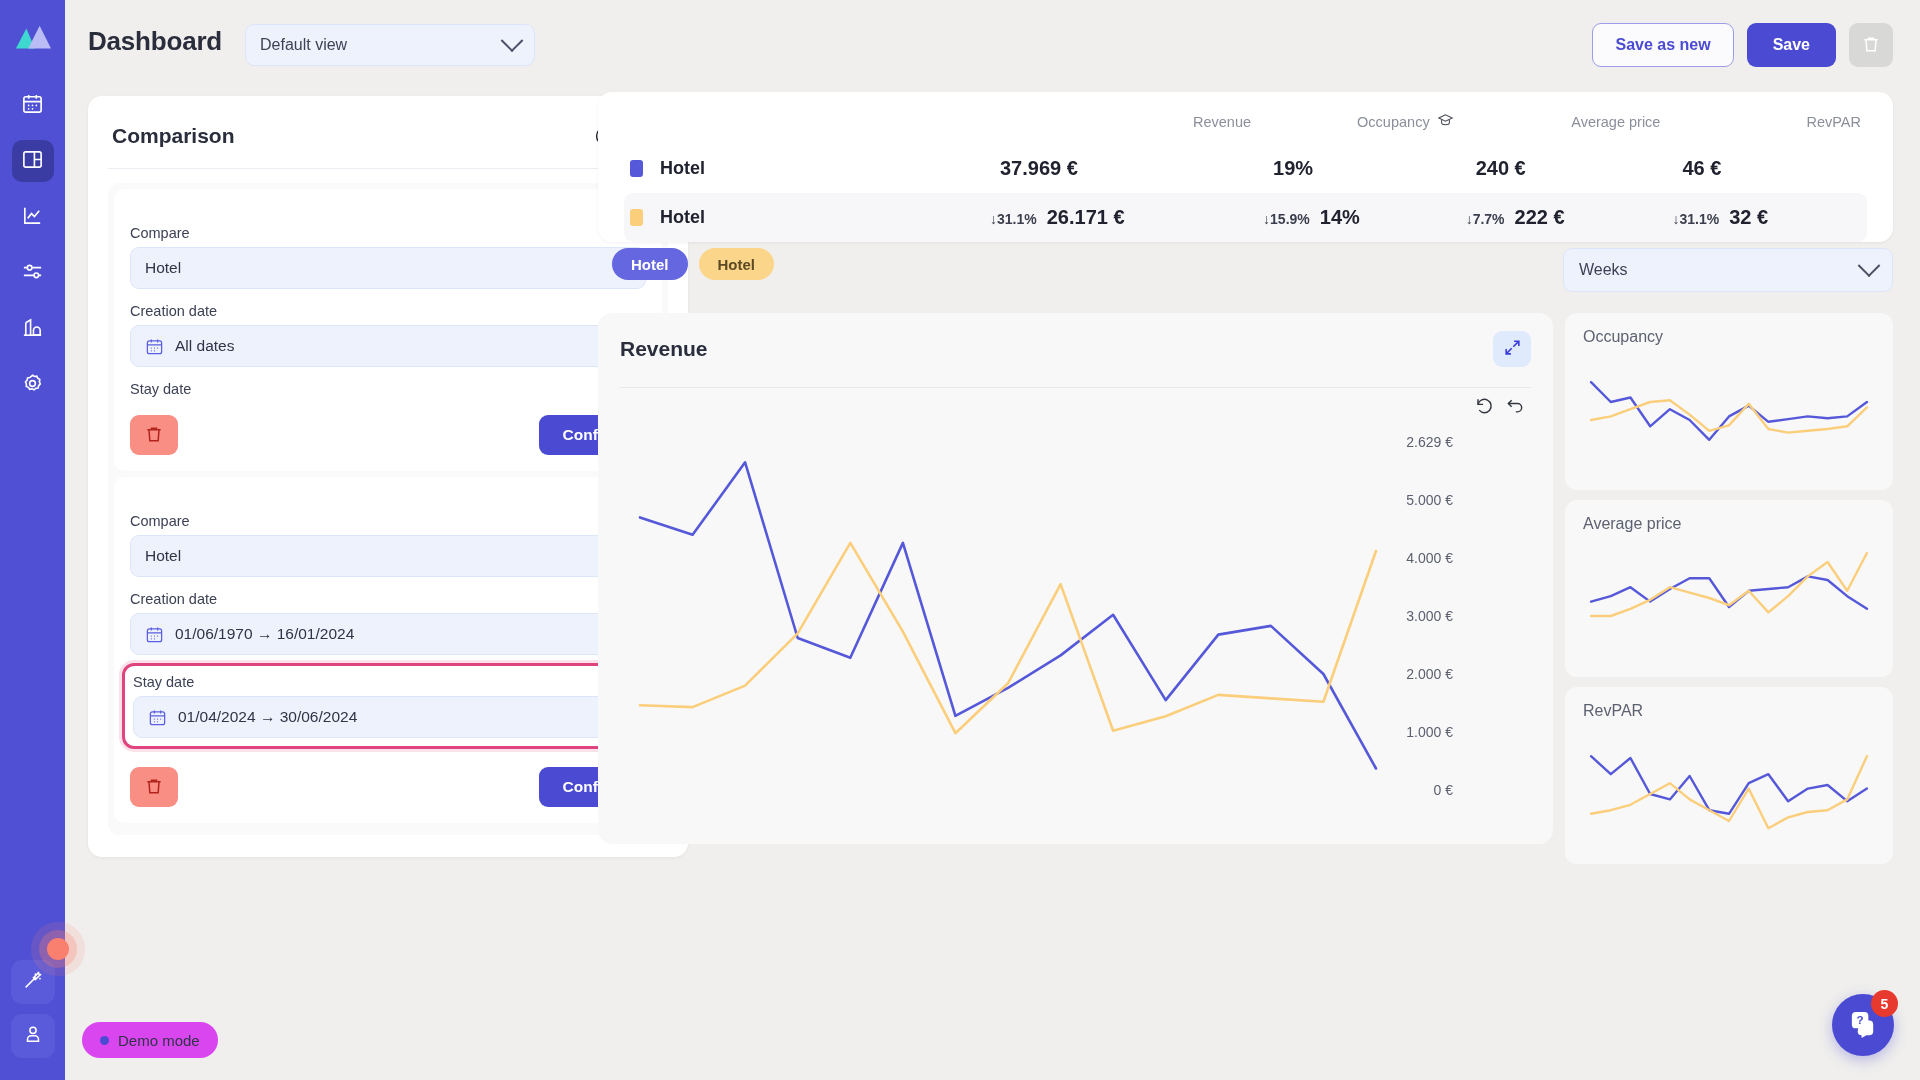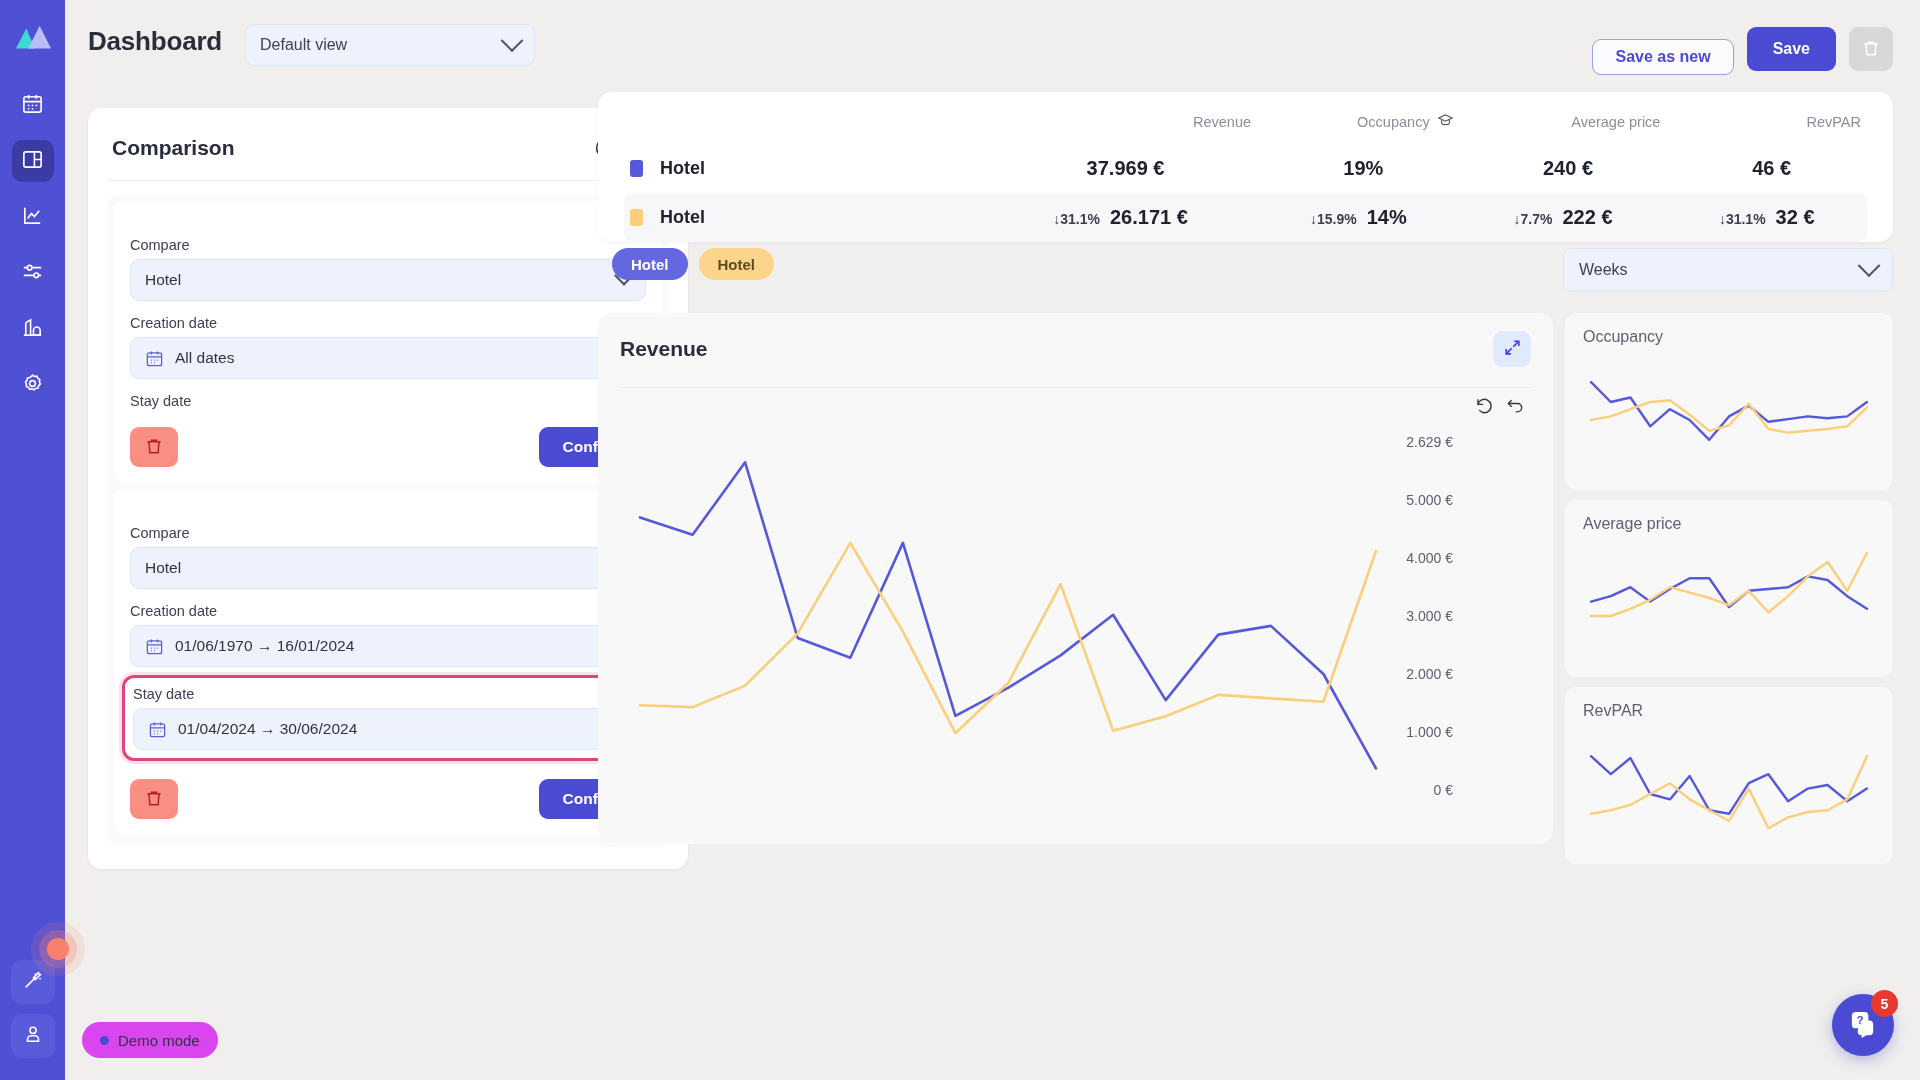--- a/index.html
+++ b/index.html
@@ -59,24 +59,24 @@
     display: flex; align-items: center; padding: 0 14px;
     font-size: 16px; color: #3d4355; cursor: pointer; gap: 7px;
   }
   .view-select .chev { margin-left: auto; }
   .chev { width: 16px; height: 16px; border-right: 2.2px solid #4b5064; border-bottom: 2.2px solid #4b5064;
           transform: rotate(45deg) translate(-3px,-3px); }
   .top-actions {
     position: absolute; right: 27px; top: 23px; display: flex; gap: 13px; align-items: center;
   }
   .btn-outline {
-    height: 36px; padding: 0 22px; border-radius: 9px;
+    height: 44px; padding: 0 22px; border-radius: 9px;
     border: 1.4px solid #9b9ceb; background: #fbfbfd; color: #4a4bd2;
     font-size: 16px; font-weight: 600; cursor: pointer;
-    display: flex; align-items: center; font-family: inherit; margin-top: 16px;
+    display: flex; align-items: center; font-family: inherit;
   }
   .btn-primary {
     height: 44px; padding: 0 26px; border-radius: 9px;
     border: none; background: #4a4bd2; color: #fff;
     font-size: 16px; font-weight: 600; cursor: pointer;
     display: flex; align-items: center; font-family: inherit;
   }
   .btn-trash {
     width: 44px; height: 44px; border-radius: 9px; border: none;
     background: #d8d8d6; display: flex; align-items: center; justify-content: center;
@@ -84,21 +84,20 @@
   }
   .btn-trash svg { width: 20px; height: 20px; stroke: #fff; fill: none; stroke-width: 1.8; }
 
   
   .comparison-panel {
     position: absolute; left: 88px; top: 96px;
     width: 600px;
     background: #fff; border-radius: 14px;
     padding: 18px 20px 22px;
     box-shadow: 0 1px 3px rgba(30,30,60,.06);
-    margin-top: 12px;
   }
   .cmp-head { display: flex; align-items: center; padding: 4px 4px 14px; border-bottom: 1px solid #eceef3; }
   .cmp-title { font-size: 21px; font-weight: 700; color: #2a2d3b; }
   .cmp-head-actions { margin-left: auto; display: flex; align-items: center; gap: 10px; }
   .icon-info { width: 22px; height: 22px; cursor: pointer; }
   .btn-add {
     width: 38px; height: 36px; border-radius: 9px; background: #dfeafc; border: none;
     display: flex; align-items: center; justify-content: center; cursor: pointer;
   }
   .plus-h { position: relative; width: 19px; height: 19px; }
@@ -156,21 +155,21 @@
     position: absolute; left: 598px; top: 92px; width: 1295px;
     background: #fff; border-radius: 14px; padding: 12px 26px 0;
     box-shadow: 0 1px 3px rgba(30,30,60,.06);
   }
   .kpi-table { width: 100%; border-collapse: collapse; }
   .kpi-table th {
     font-size: 14.5px; font-weight: 400; color: #8b8f9c; text-align: right;
     padding: 8px 6px 12px;
   }
   .kpi-table th.name-col { text-align: left; width: 360px; }
-  .kpi-table td { padding: 13px 6px; text-align: center; font-size: 20px; font-weight: 700; color: #20232f; }
+  .kpi-table td { padding: 13px 6px; text-align: left; font-size: 20px; font-weight: 700; color: #20232f; }
   .kpi-table tr.row-alt td { background: #f7f7f9; }
   .kpi-table tr.row-alt td:first-child { border-radius: 9px 0 0 9px; }
   .kpi-table tr.row-alt td:last-child { border-radius: 0 9px 9px 0; }
   .kpi-name { text-align: left !important; font-size: 18px !important; font-weight: 600 !important; }
   .swatch { display: inline-block; width: 13px; height: 17px; border-radius: 3px; margin-right: 12px; vertical-align: -3px; }
   .delta { font-size: 14px; font-weight: 600; color: #3b3f4d; margin-right: 10px; }
   .occ-th { display: inline-flex; align-items: center; gap: 7px; }
 
   
   .pill-row { position: absolute; left: 612px; top: 248px; display: flex; gap: 11px; }

